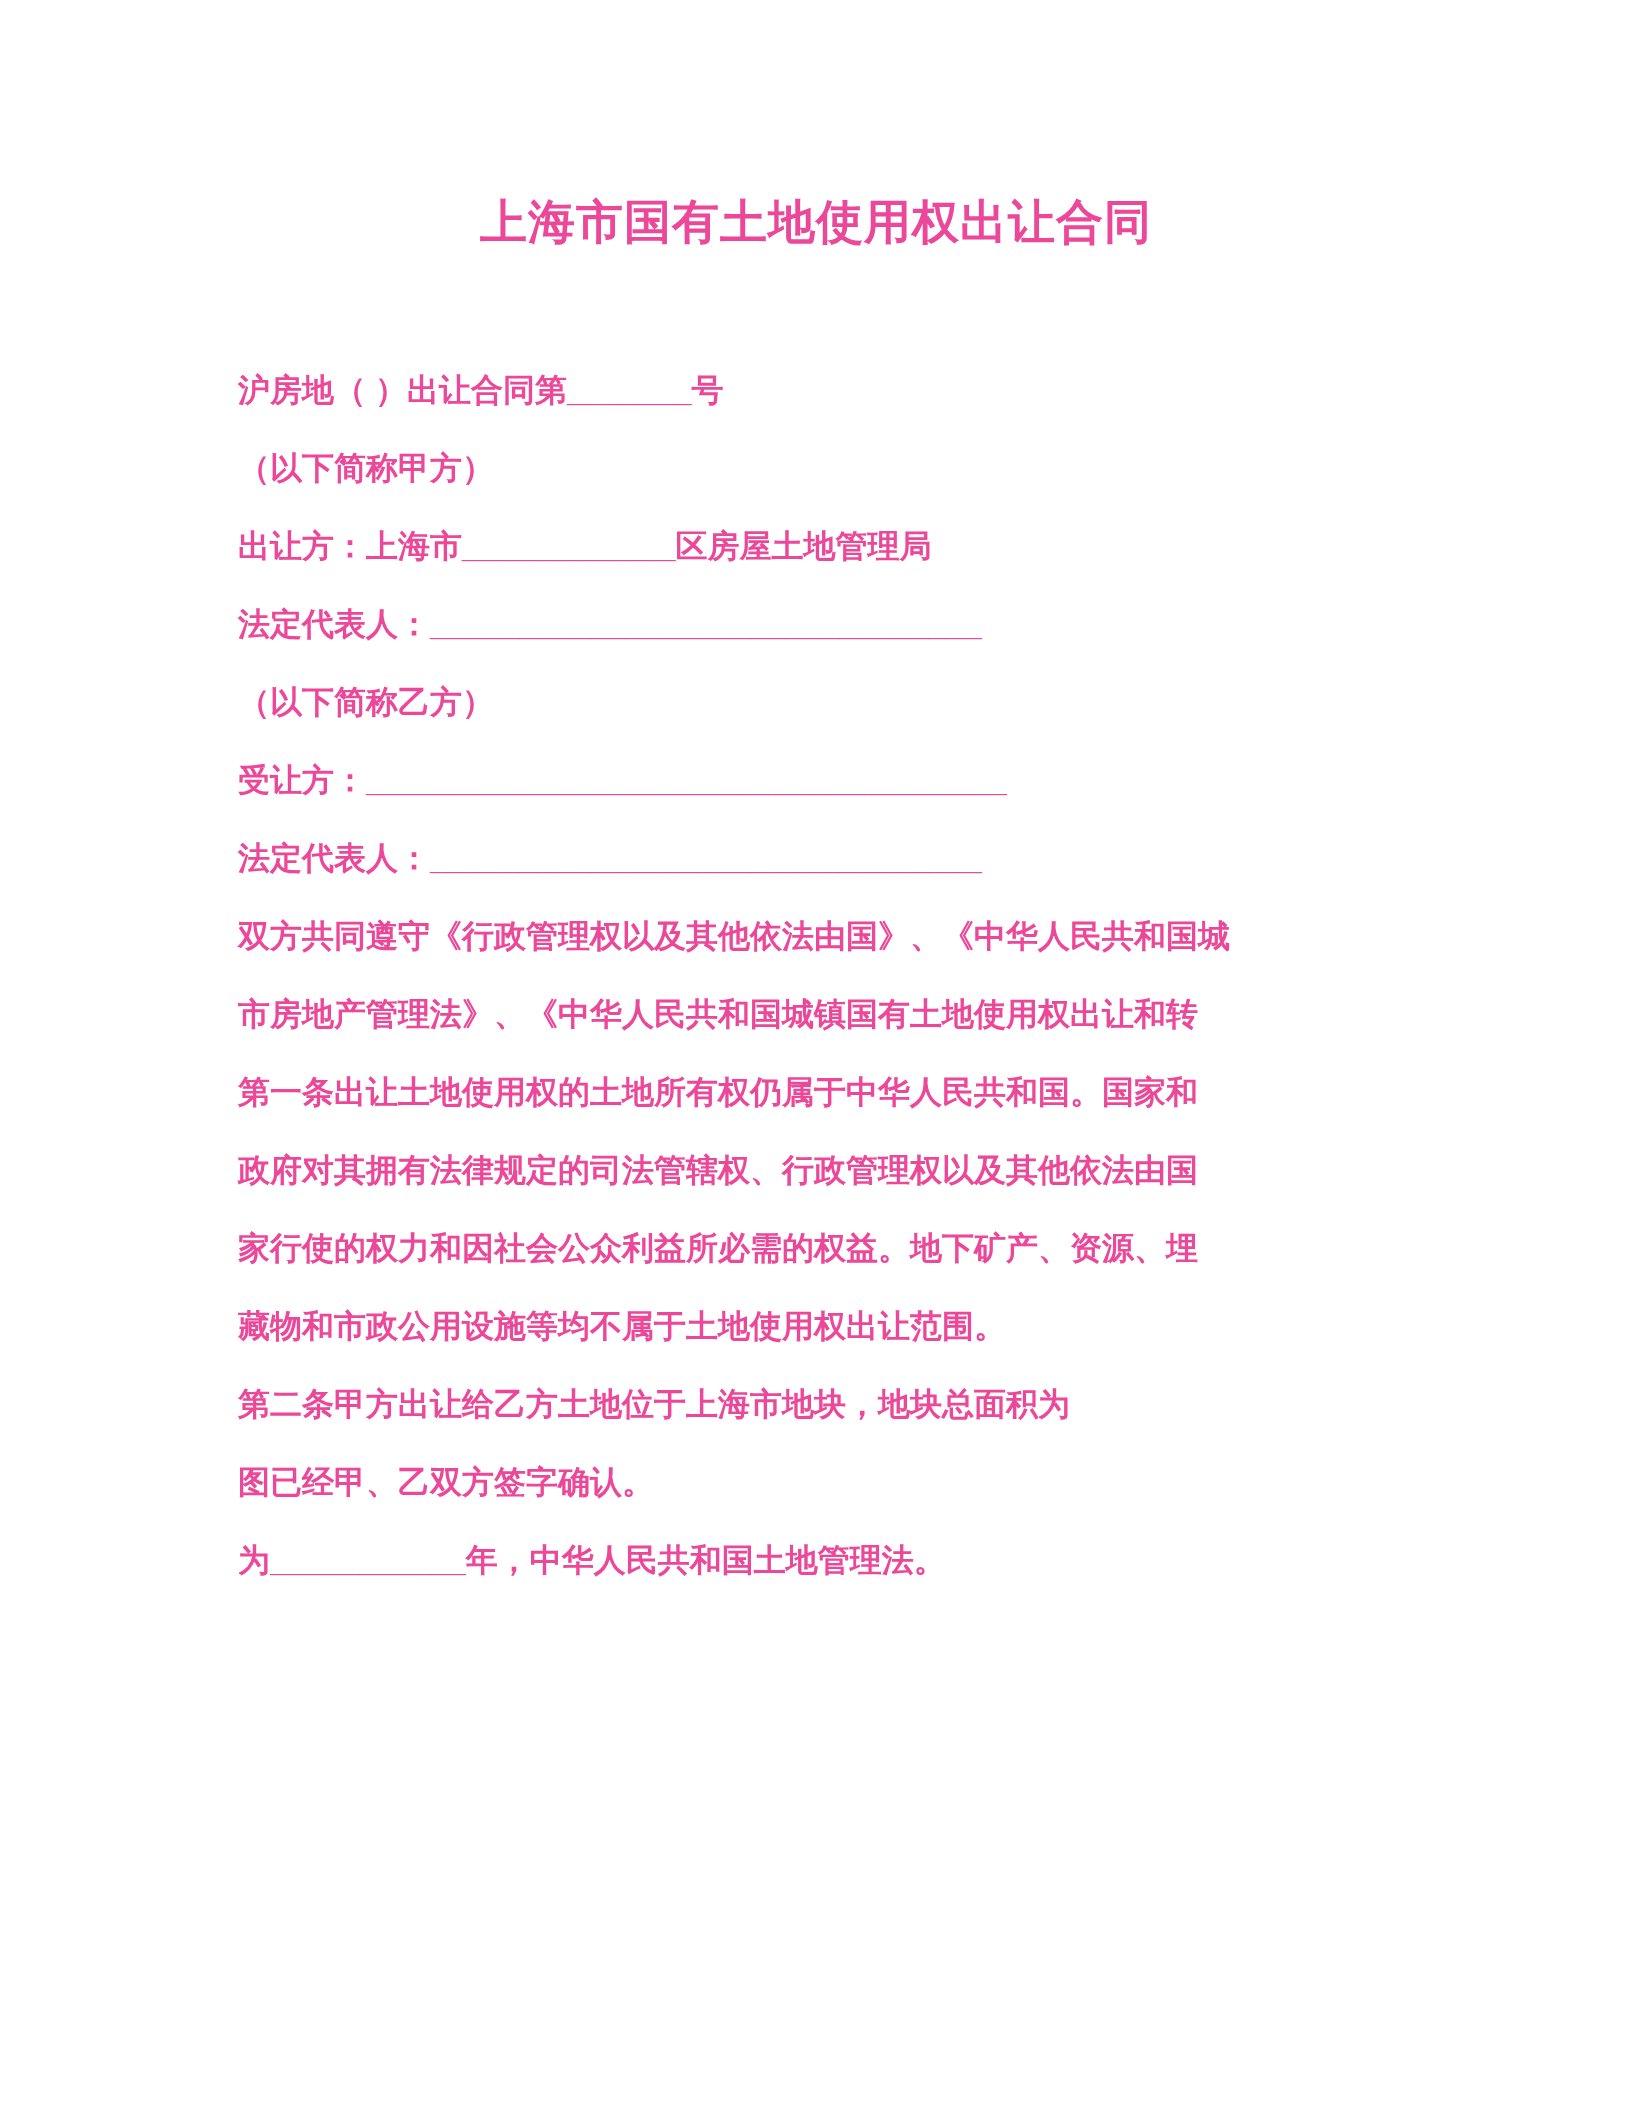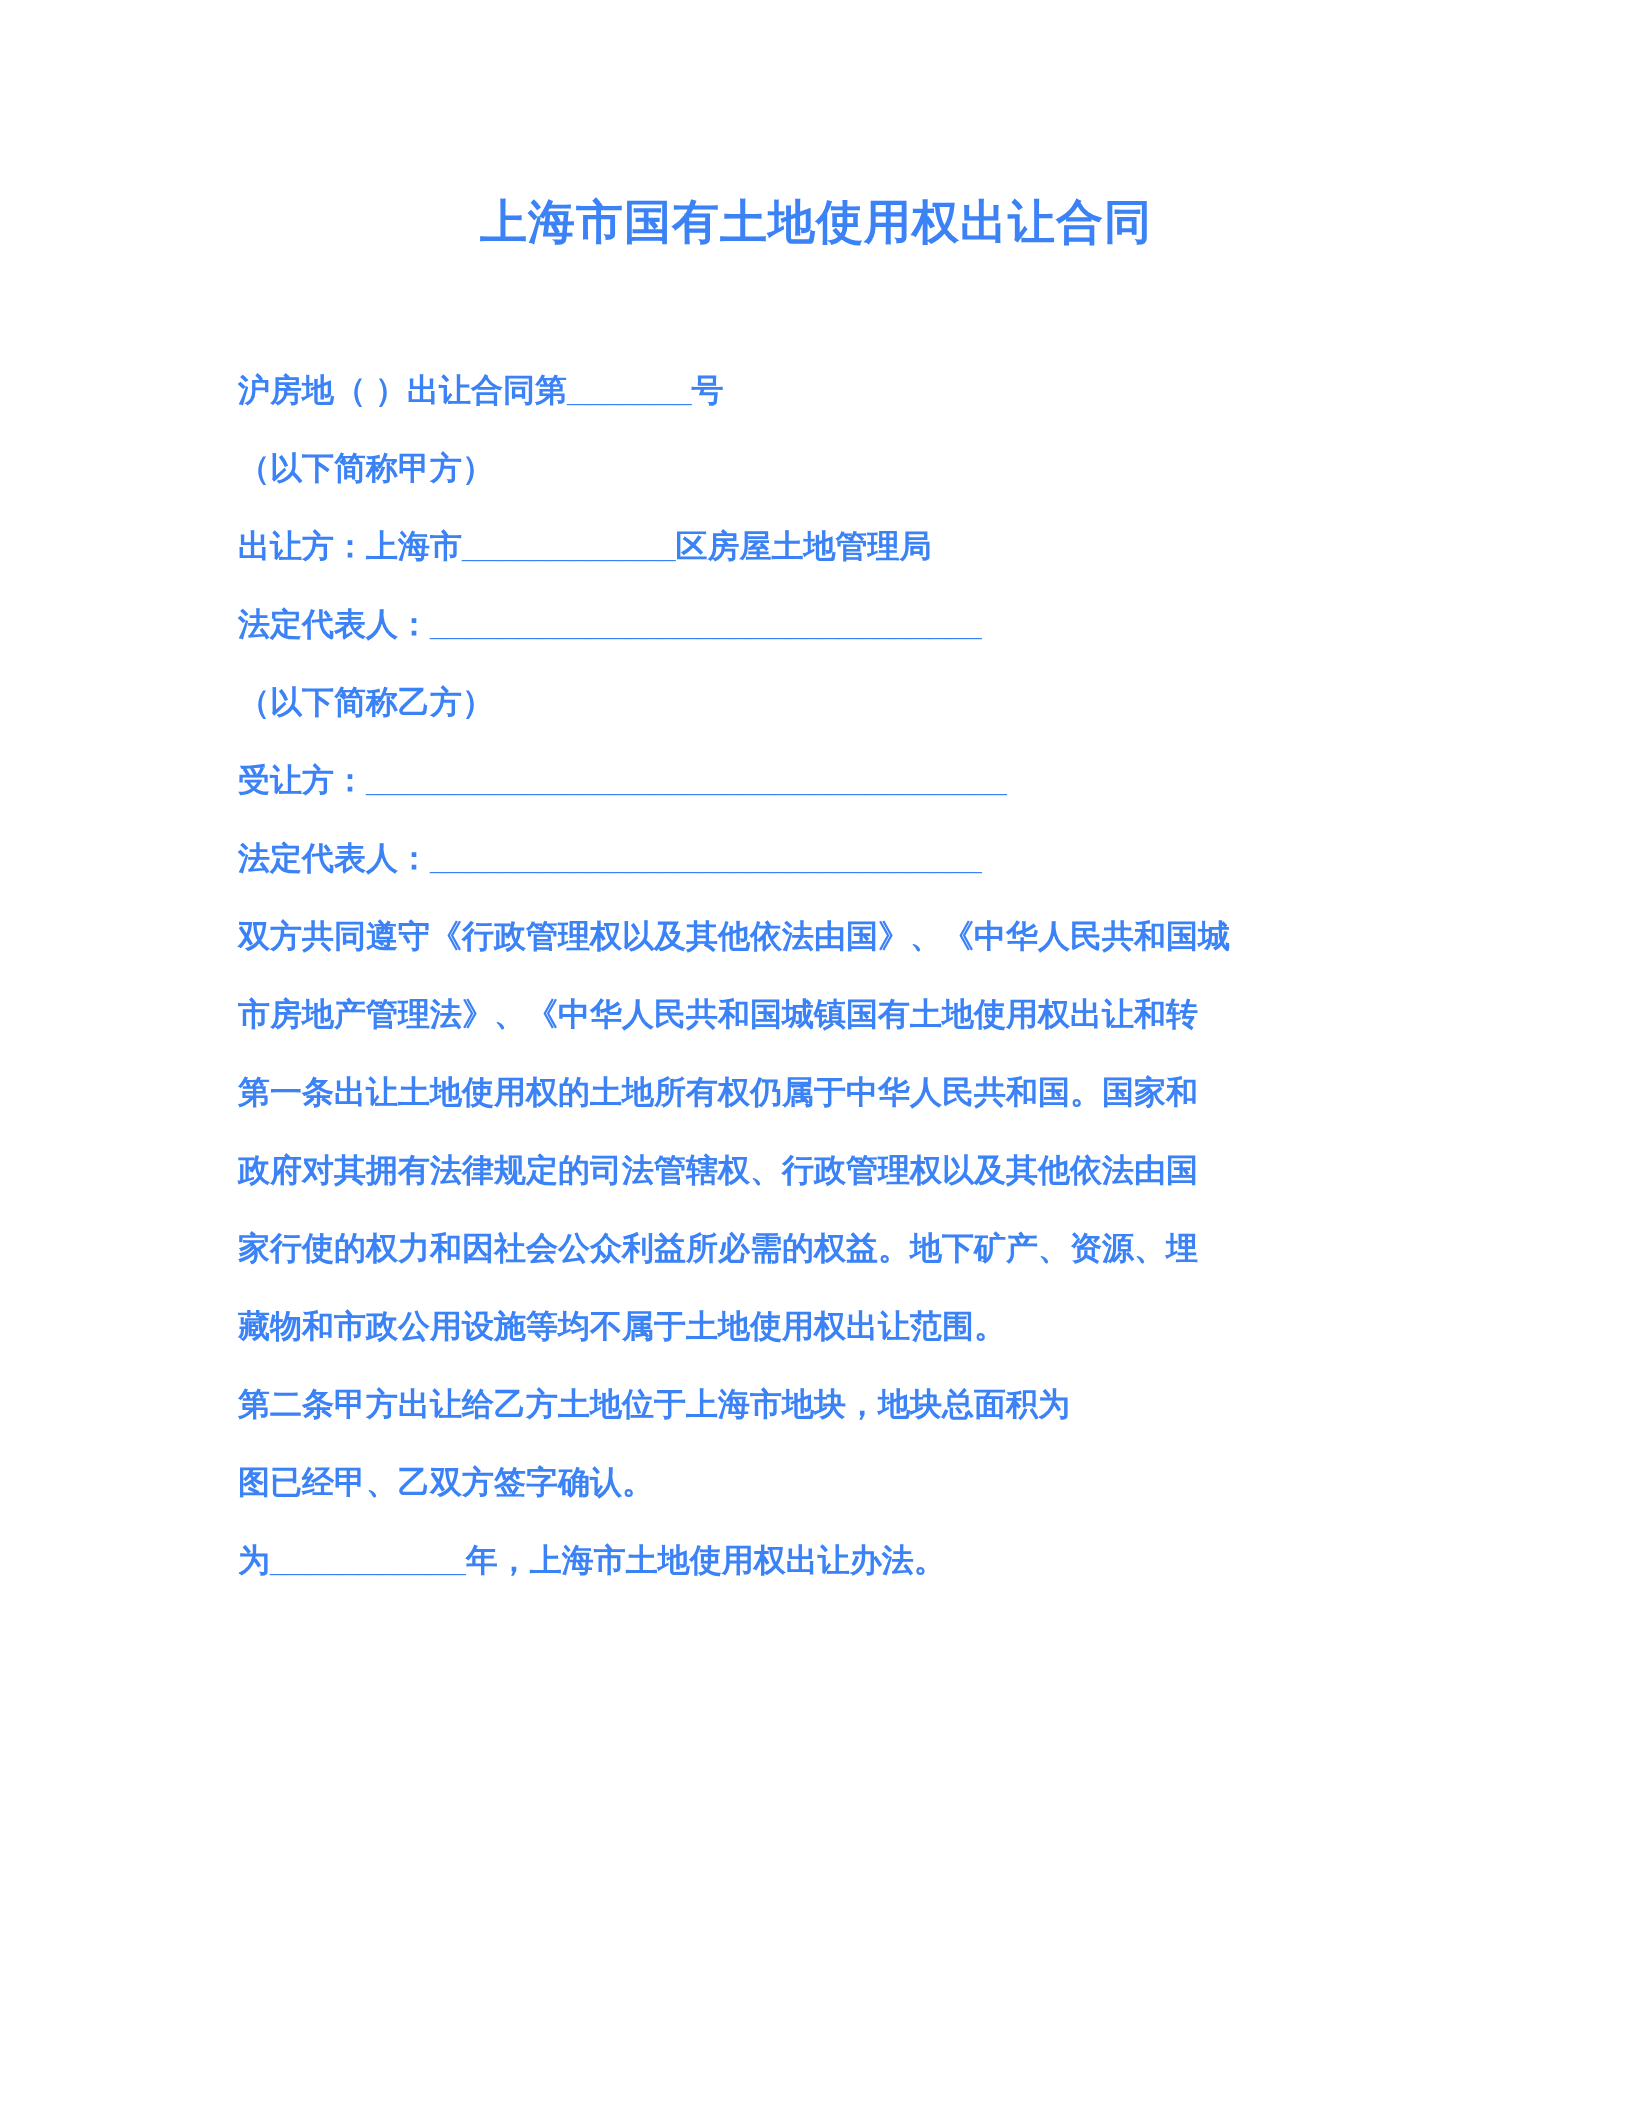--- a/index.html
+++ b/index.html
@@ -5,21 +5,21 @@
   html, body {
     margin: 0;
     padding: 0;
     background: #ffffff;
   }
   .page {
     position: relative;
     width: 1632px;
     height: 2112px;
     background: #ffffff;
-    color: #3b82f6;
+    color: #ec4899;
     font-family: "Liberation Sans", sans-serif;
     font-weight: bold;
     overflow: hidden;
   }
   .doc-title {
     position: absolute;
     top: 198px;
     left: 0;
     width: 100%;
     margin: 0;
@@ -58,15 +58,15 @@
     <div class="doc-line">受让方：____________________________________</div>
     <div class="doc-line">法定代表人：_______________________________</div>
     <div class="doc-line">双方共同遵守《行政管理权以及其他依法由国》、《中华人民共和国城</div>
     <div class="doc-line">市房地产管理法》、《中华人民共和国城镇国有土地使用权出让和转</div>
     <div class="doc-line">第一条出让土地使用权的土地所有权仍属于中华人民共和国。国家和</div>
     <div class="doc-line">政府对其拥有法律规定的司法管辖权、行政管理权以及其他依法由国</div>
     <div class="doc-line">家行使的权力和因社会公众利益所必需的权益。地下矿产、资源、埋</div>
     <div class="doc-line">藏物和市政公用设施等均不属于土地使用权出让范围。</div>
     <div class="doc-line">第二条甲方出让给乙方土地位于上海市地块，地块总面积为</div>
     <div class="doc-line">图已经甲、乙双方签字确认。</div>
-    <div class="doc-line">为___________年，上海市土地使用权出让办法。</div>
+    <div class="doc-line">为___________年，中华人民共和国土地管理法。</div>
   </div>
 </div>
 
 </body></html>

